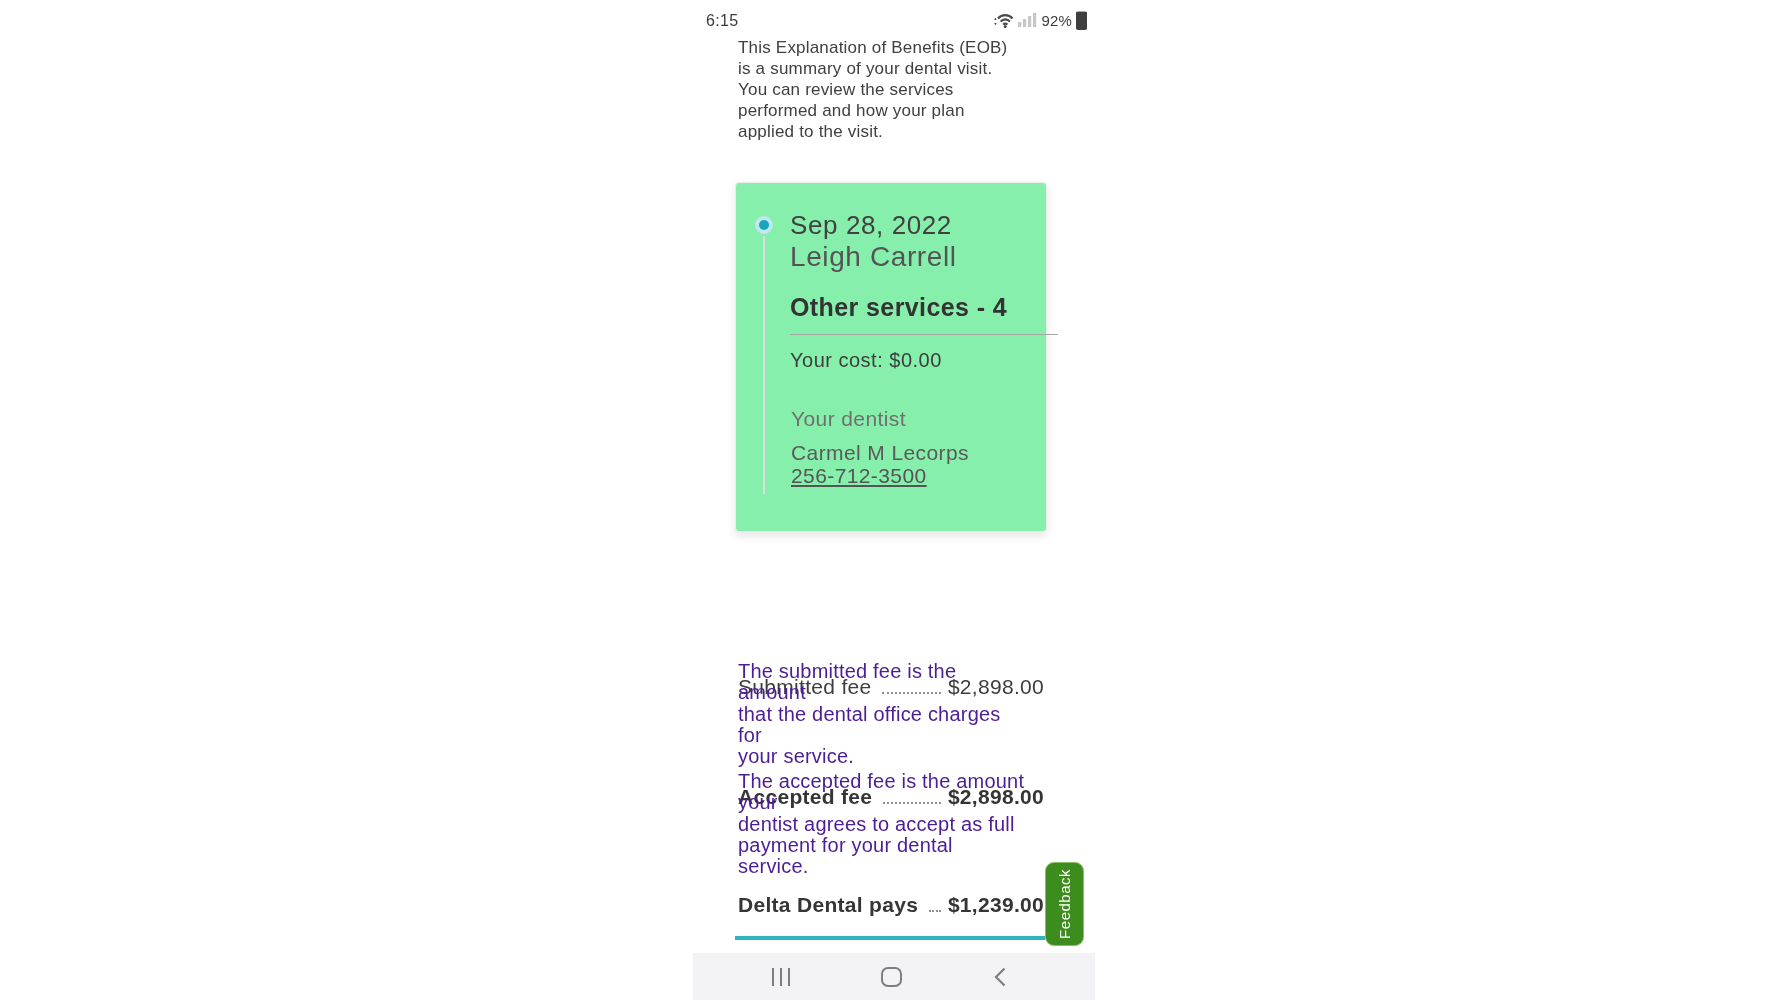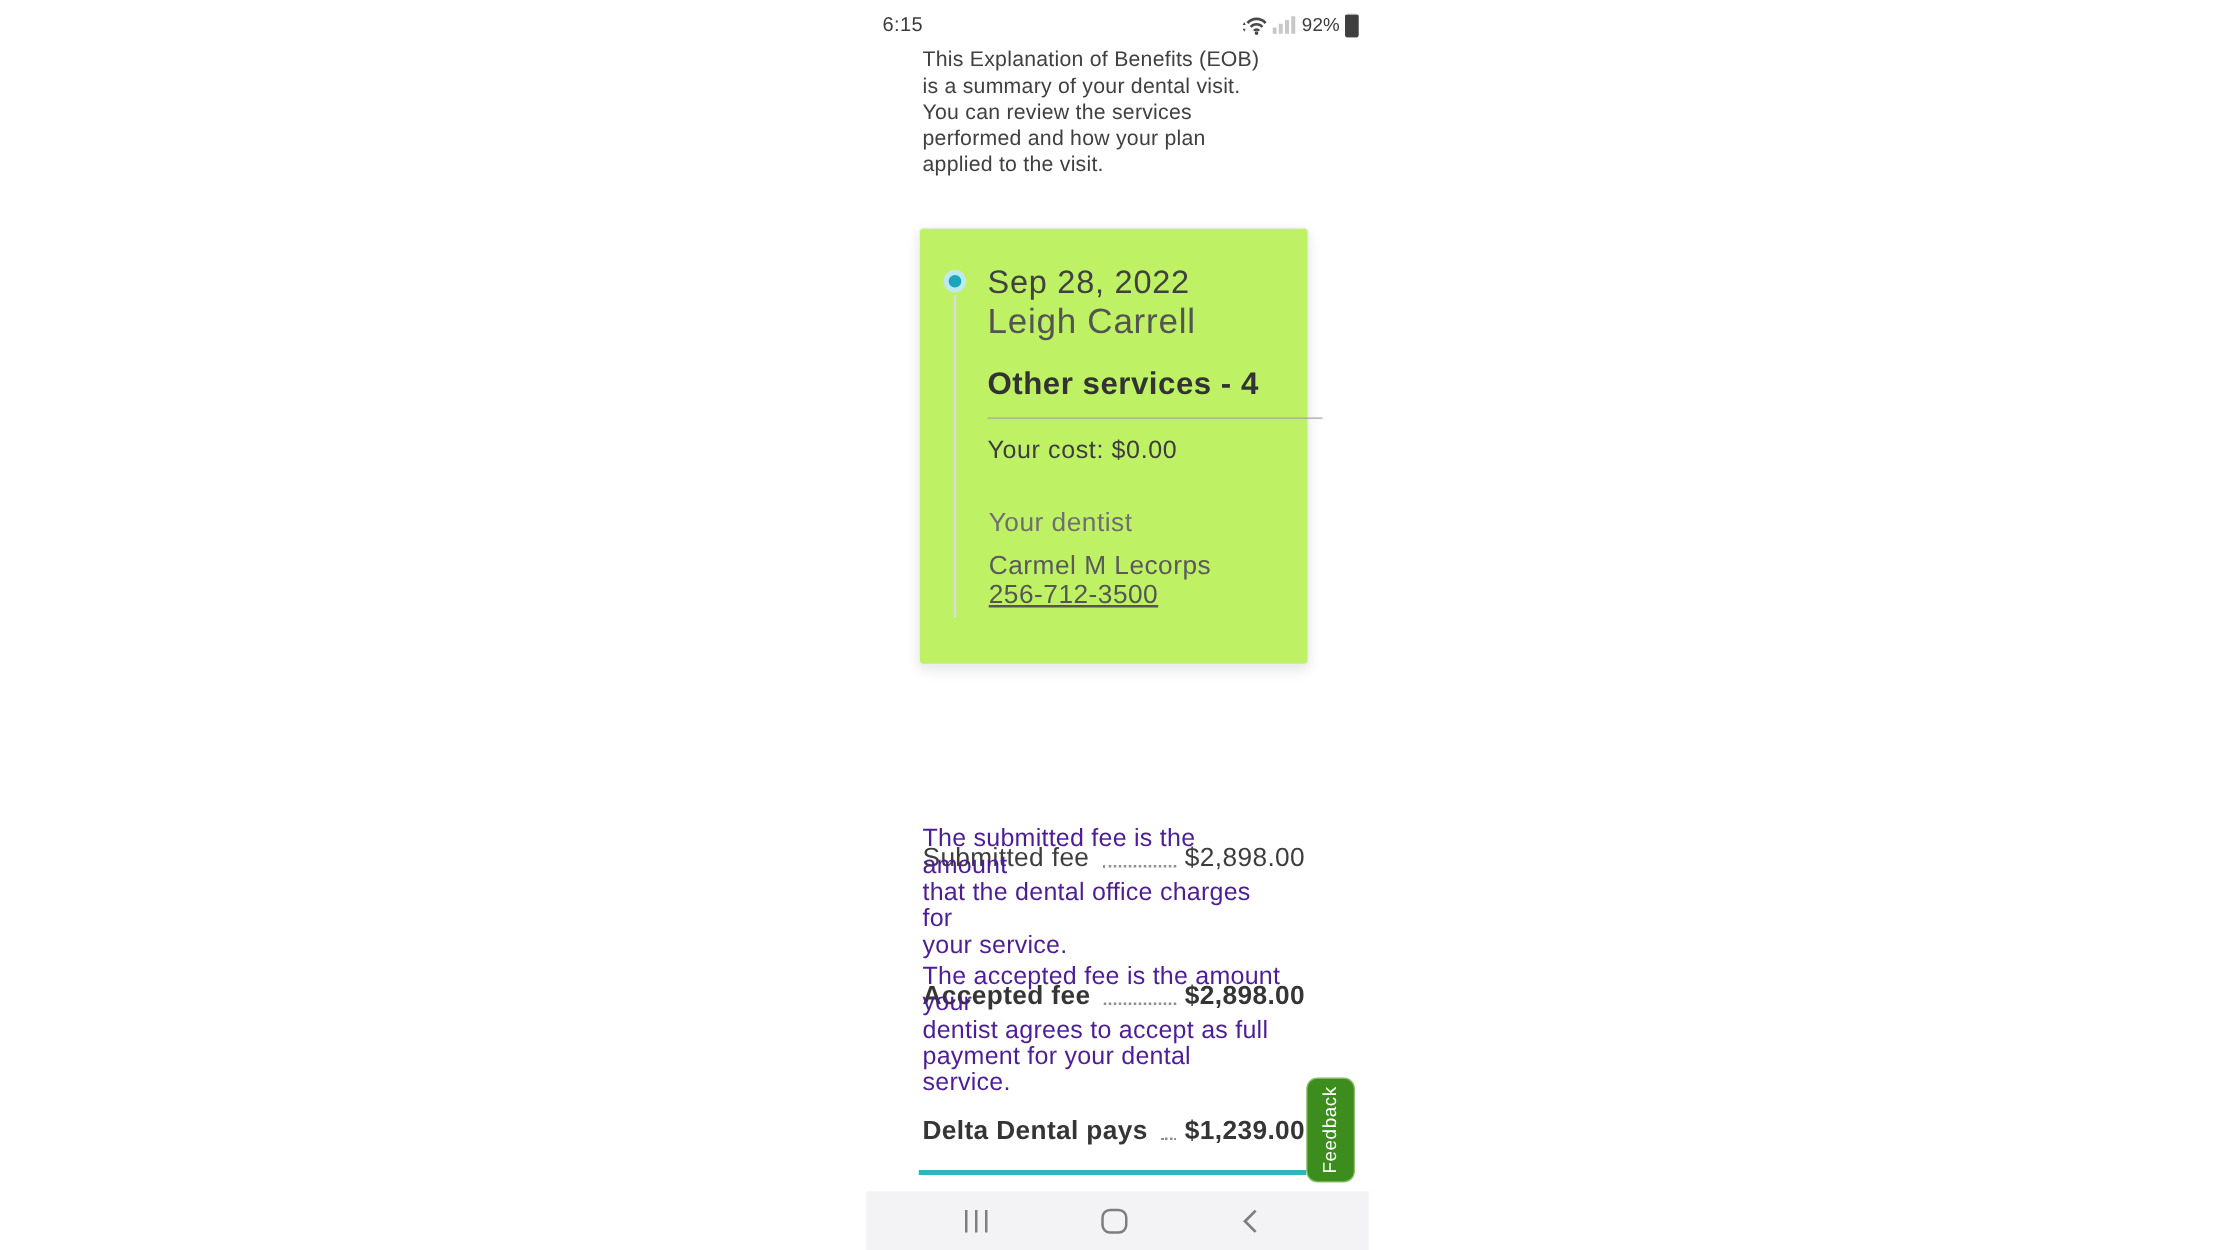--- a/index.html
+++ b/index.html
@@ -13,21 +13,21 @@
   .status-time { position:absolute; left:13px; top:12px; font-size:16px; font-weight:500; color:#3c3c3c; letter-spacing:.3px; }
   .status-right { position:absolute; right:8px; top:9px; display:flex; align-items:center; gap:4px; height:22px; }
   .batt-pct { font-size:15px; color:#3c3c3c; letter-spacing:.2px; }
   .battery { position:relative; width:11px; height:19px; border-radius:2.5px; background:#a9a9a9; overflow:hidden; }
   .battery .fill { position:absolute; bottom:0; left:0; width:100%; height:92%; background:#3f3f3f; }
 
   
   .intro { position:absolute; left:45px; top:38px; font-size:17px; line-height:20.9px; color:#404040; letter-spacing:.2px; white-space:pre-line; }
 
   
-  .card { position:absolute; left:42px; top:182px; width:312px; height:350px; background:#bef264; border:1px solid #ededed; border-radius:4px; box-shadow:0 4px 10px rgba(0,0,0,.10); }
+  .card { position:absolute; left:42px; top:182px; width:312px; height:350px; background:#86efac; border:1px solid #ededed; border-radius:4px; box-shadow:0 4px 10px rgba(0,0,0,.10); }
   .timeline-halo { position:absolute; left:19px; top:33px; width:18px; height:18px; border-radius:50%; background:#bfe9f0; }
   .timeline-dot  { position:absolute; left:23px; top:37px; width:10px; height:10px; border-radius:50%; background:#19a5ba; }
   .timeline-line { position:absolute; left:27px; top:53px; width:2px; height:258px; background:#dcdcdc; }
   .card-date { position:absolute; left:54px; top:27px; font-size:26px; color:#414141; letter-spacing:.6px; }
   .card-name { position:absolute; left:54px; top:58px; font-size:28px; color:#545454; letter-spacing:.6px; }
   .card-service { position:absolute; left:54px; top:110px; font-size:25px; font-weight:700; color:#333333; letter-spacing:.4px; }
   .card-divider { position:absolute; left:54px; right:-12px; top:151px; height:1px; background:#a6a6a6; }
   .card-cost { position:absolute; left:54px; top:166px; font-size:20px; color:#3d3d3d; letter-spacing:.5px; }
   .card-dentist-label { position:absolute; left:55px; top:224px; font-size:21px; color:#6f6f6f; letter-spacing:.4px; }
   .card-dentist-name  { position:absolute; left:55px; top:258px; font-size:21px; color:#5a5a5a; letter-spacing:.4px; }

